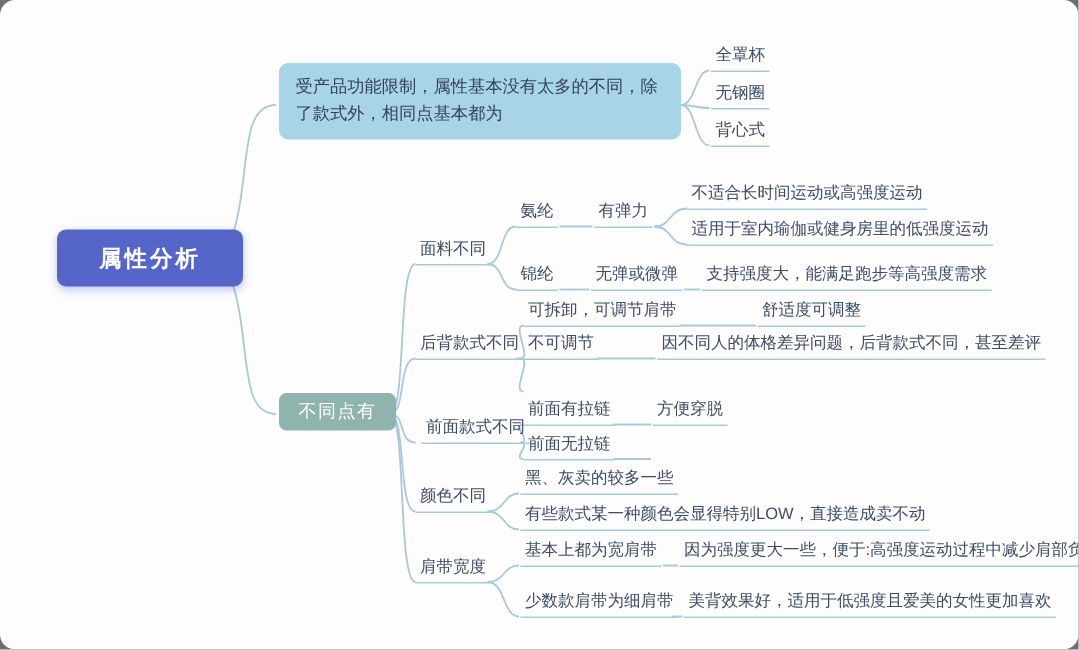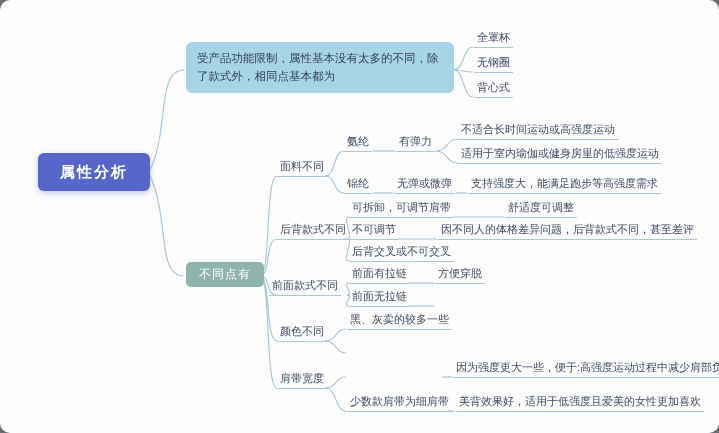--- a/index.html
+++ b/index.html
@@ -13,21 +13,21 @@
     background:#fdfdfe;border-radius:10px;overflow:hidden;
   }
   .wires{position:absolute;left:0;top:0;width:719px;height:433px;}
   .wires path{fill:none;stroke:var(--line,#abc8d9);stroke-width:1.2;}
   .node-leaf{
     position:absolute;white-space:nowrap;
     font-size:11px;line-height:15px;color:var(--text,#3d4b63);
     padding:0 3px 2px;border-bottom:1px solid var(--line,#abc8d9);
   }
   .node-root{
-    position:absolute;left:38px;top:153px;width:112px;height:38px;
+    position:absolute;left:38px;top:153px;width:124px;height:38px;
     background:var(--root-bg,#5566c8);color:#ffffff;
     border-radius:6px;display:flex;align-items:center;justify-content:center;
     font-size:15px;font-weight:bold;letter-spacing:2px;
     box-shadow:0 2px 6px rgba(80,100,200,.35);
   }
   .node-same{
     position:absolute;left:186px;top:42px;width:246px;
     background:var(--same-bg,#a7d4e7);color:#33425b;
     border-radius:6px;padding:7px 11px;
     font-size:11.5px;line-height:1.6;
@@ -95,28 +95,29 @@
   <div class="node-leaf" style="left:458px;top:122px">不适合长时间运动或高强度运动</div>
   <div class="node-leaf" style="left:344px;top:176px">锦纶</div>
   <div class="node-leaf" style="left:394px;top:176px">无弹或微弹</div>
   <div class="node-leaf" style="left:277px;top:222px">后背款式不同</div>
 
   <div class="node-leaf" style="left:468px;top:176px">支持强度大，能满足跑步等高强度需求</div>
   <div class="node-leaf" style="left:349px;top:200px">可拆卸，可调节肩带</div>
   <div class="node-leaf" style="left:505px;top:200px">舒适度可调整</div>
   <div class="node-leaf" style="left:349px;top:222px">不可调节</div>
   <div class="node-leaf" style="left:438px;top:222px">因不同人的体格差异问题，后背款式不同，甚至差评</div>
-  <div class="node-leaf" style="left:349px;top:244px">后背交叉或不可交叉</div>
 
-  <div class="node-leaf" style="left:269px;top:278px">前面款式不同</div>
+  <div class="node-leaf" style="left:281px;top:278px">前面款式不同</div>
   <div class="node-leaf" style="left:349px;top:266px">前面有拉链</div>
   <div class="node-leaf" style="left:435px;top:266px">方便穿脱</div>
   <div class="node-leaf" style="left:349px;top:289px">前面无拉链</div>
 
   <div class="node-leaf" style="left:277px;top:324px">颜色不同</div>
   <div class="node-leaf" style="left:347px;top:312px">黑、灰卖的较多一些</div>
+  <div class="node-leaf" style="left:347px;top:336px">有些款式某一种颜色会显得特别LOW，直接造成卖不动</div>
 
   <div class="node-leaf" style="left:277px;top:371px">肩带宽度</div>
+  <div class="node-leaf" style="left:347px;top:360px">基本上都为宽肩带</div>
   <div class="node-leaf" style="left:453px;top:360px">因为强度更大一些，便于:高强度运动过程中减少肩部负担</div>
   <div class="node-leaf" style="left:456px;top:394px">美背效果好，适用于低强度且爱美的女性更加喜欢</div>
   <div class="node-leaf" style="left:347px;top:394px">少数款肩带为细肩带</div>
 
 </div>
 
 </body></html>

